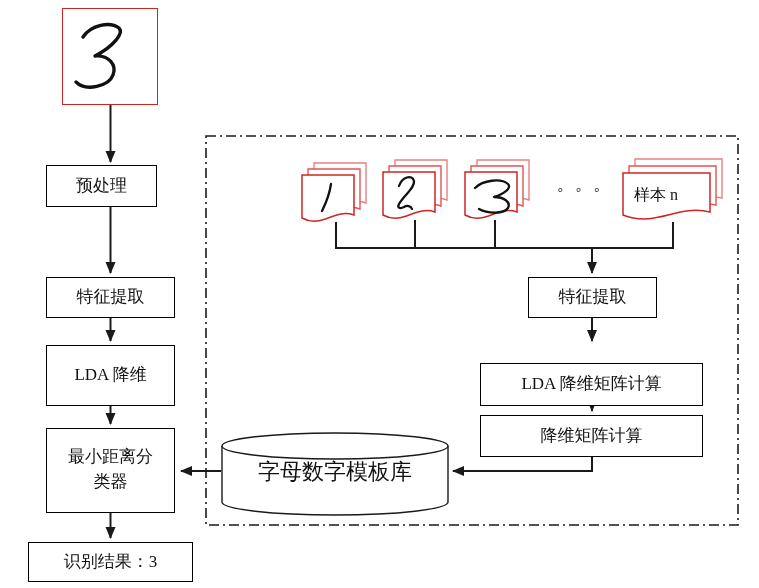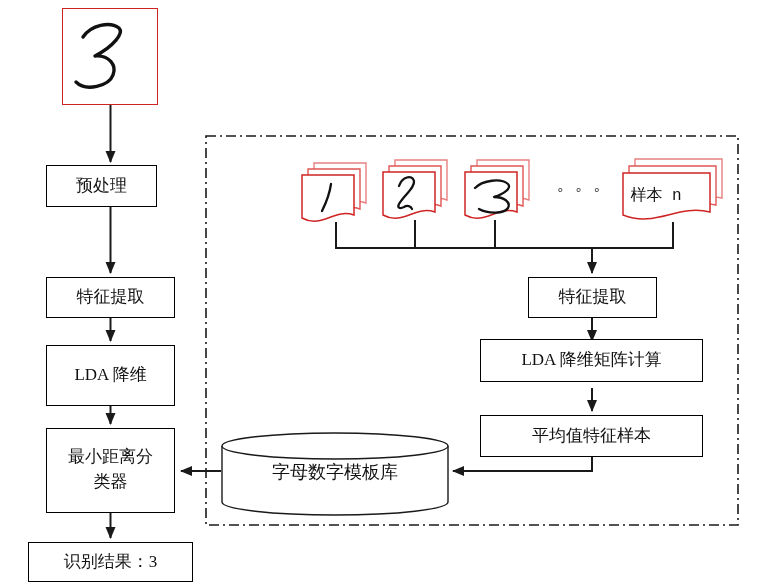--- a/index.html
+++ b/index.html
@@ -10,21 +10,21 @@
   .layer{position:absolute;left:0;top:0;width:759px;height:588px;}
   .node{
     position:absolute;box-sizing:border-box;border:1.5px solid #000;background:#fff;
     display:flex;align-items:center;justify-content:center;text-align:center;
     font-size:17px;line-height:1.45;
   }
   .node.red-frame{border:1.6px solid #cf2424;padding:0;}
   .node.red-frame svg{display:block;}
   .floating-label{
     position:absolute;display:flex;align-items:center;justify-content:center;
-    text-align:center;font-size:18px;background:transparent;pointer-events:none;
+    text-align:center;font-size:22px;background:transparent;pointer-events:none;
   }
   .classifier-text{display:inline-block;max-width:90px;}
   .dots{font-size:13px;letter-spacing:3px;color:#444;font-family:"DejaVu Sans",sans-serif;}
 </style>
 </head>
 <body>
 
 <div class="canvas">
 
   <svg class="layer" viewBox="0 0 759 588">
@@ -110,33 +110,33 @@
   </div>
 
   <div class="node" style="left:28px;top:542px;width:165px;height:40px;justify-content:center;">
     <span>识别结果：3</span>
   </div>
 
   <div class="node" style="left:528px;top:277px;width:129px;height:41px;">
     <span>特征提取</span>
   </div>
 
-  <div class="node" style="left:480px;top:339px;width:223px;height:43px;">
+  <div class="node" style="left:480px;top:363px;width:223px;height:43px;">
     <span>LDA 降维矩阵计算</span>
   </div>
 
   <div class="node" style="left:480px;top:415px;width:223px;height:42px;">
-    <span>平均值特征样本</span>
+    <span>降维矩阵计算</span>
   </div>
 
   <div class="floating-label" style="left:222px;top:436px;width:226px;height:72px;">
     <span>字母数字模板库</span>
   </div>
 
-  <div class="floating-label" style="left:623px;top:175px;width:66px;height:40px;font-size:16px;font-family:Liberation Mono, monospace;">
+  <div class="floating-label" style="left:623px;top:175px;width:66px;height:40px;font-size:16px;">
     <span>样本 n</span>
   </div>
 
   <div class="floating-label dots" style="left:556px;top:179px;width:48px;height:20px;">
     <span>∘ ∘ ∘</span>
   </div>
 
 </div>
 
 </body></html>

